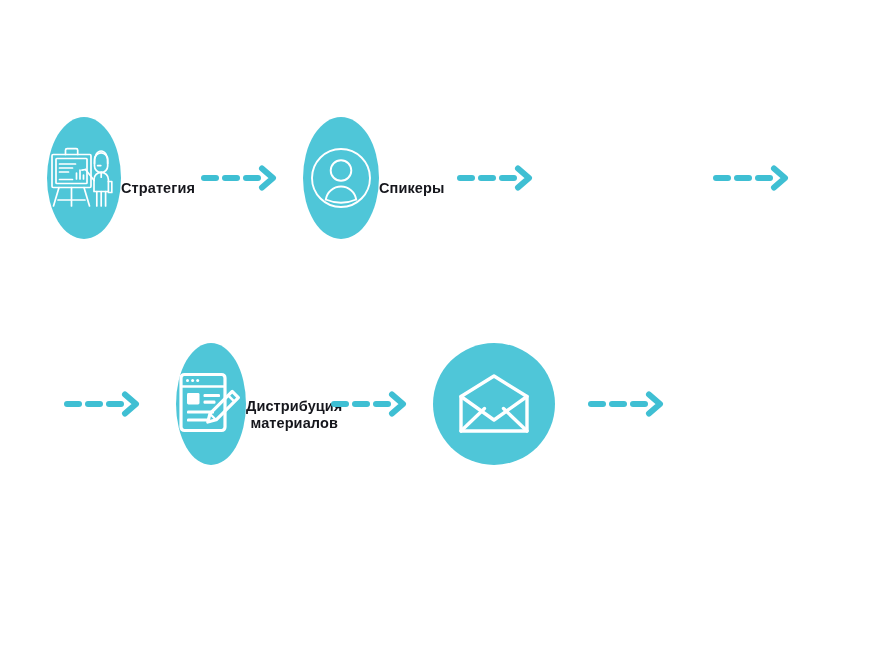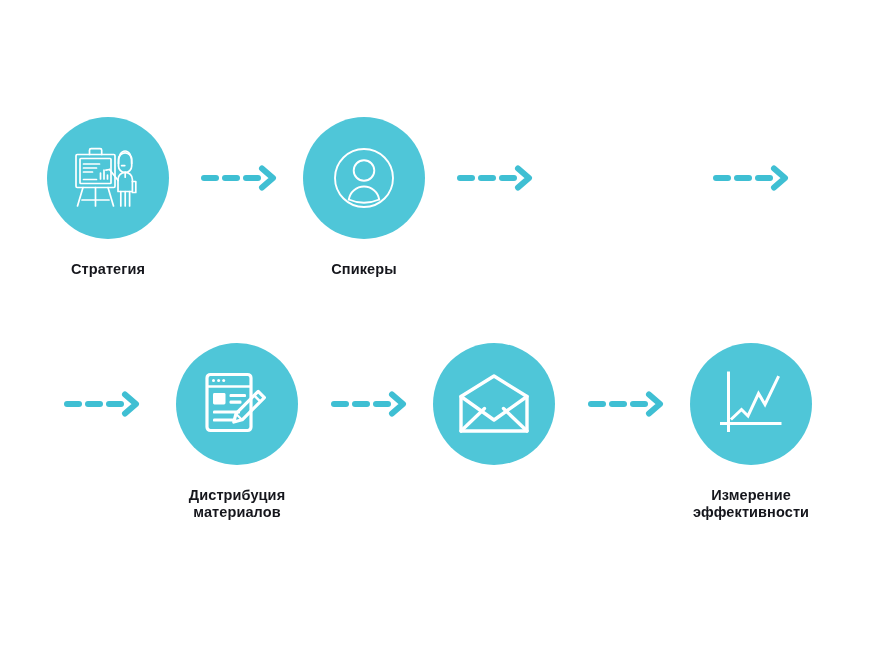--- a/index.html
+++ b/index.html
@@ -16,21 +16,20 @@
   .canvas {
     position: relative;
     width: 871px;
     height: 651px;
     background: #ffffff;
   }
   .node {
     position: absolute;
     width: 122px;
     display: flex;
-    flex-direction: column;
     align-items: center;
   }
   .circle {
     width: 122px;
     height: 122px;
     border-radius: 50%;
     background: #4fc6d8;
     display: flex;
     align-items: center;
     justify-content: center;
@@ -157,33 +156,20 @@
         <svg width="74" height="62" viewBox="0 0 74 62" fill="none" stroke="#ffffff" stroke-width="3.4" stroke-linecap="round" stroke-linejoin="round">
           <path d="M4 23.5 L37 3 L70 23.5 V58 H4 Z"></path>
           <path d="M4 23.5 L37 47 L70 23.5"></path>
           <path d="M4 58 L27.5 35.5"></path>
           <path d="M70 58 L46.5 35.5"></path>
         </svg>
       </span>
     </div>
   </div>
 
-  <div class="node" style="left:690px; top:343px;">
-    <div class="circle">
-      <span>
-        <svg width="66" height="66" viewBox="0 0 66 66" fill="none" stroke="#ffffff" stroke-width="3" stroke-linecap="square" stroke-linejoin="miter">
-          <path d="M10.5 2 V59.5"></path>
-          <path d="M3.5 52.5 H62"></path>
-          <path d="M14 47.5 L23.5 38.5 L30 45 L40.5 22.5 L47 33.5 L60 6.5"></path>
-        </svg>
-      </span>
-    </div>
-    <div class="node-label">Измерение
-эффективности</div>
-  </div>
 
   <div class="arrow" style="left:199px; top:163px;">
     <span>
       <svg width="84" height="30" viewBox="0 0 84 30" fill="none" stroke="#3fbfd3" stroke-width="6" stroke-linecap="round" stroke-linejoin="round">
         <path d="M5 15 h12"></path>
         <path d="M26 15 h12"></path>
         <path d="M47 15 h12"></path>
         <path d="M63 5.5 L74 15 L63 24.5" fill="none"></path>
       </svg>
     </span>

